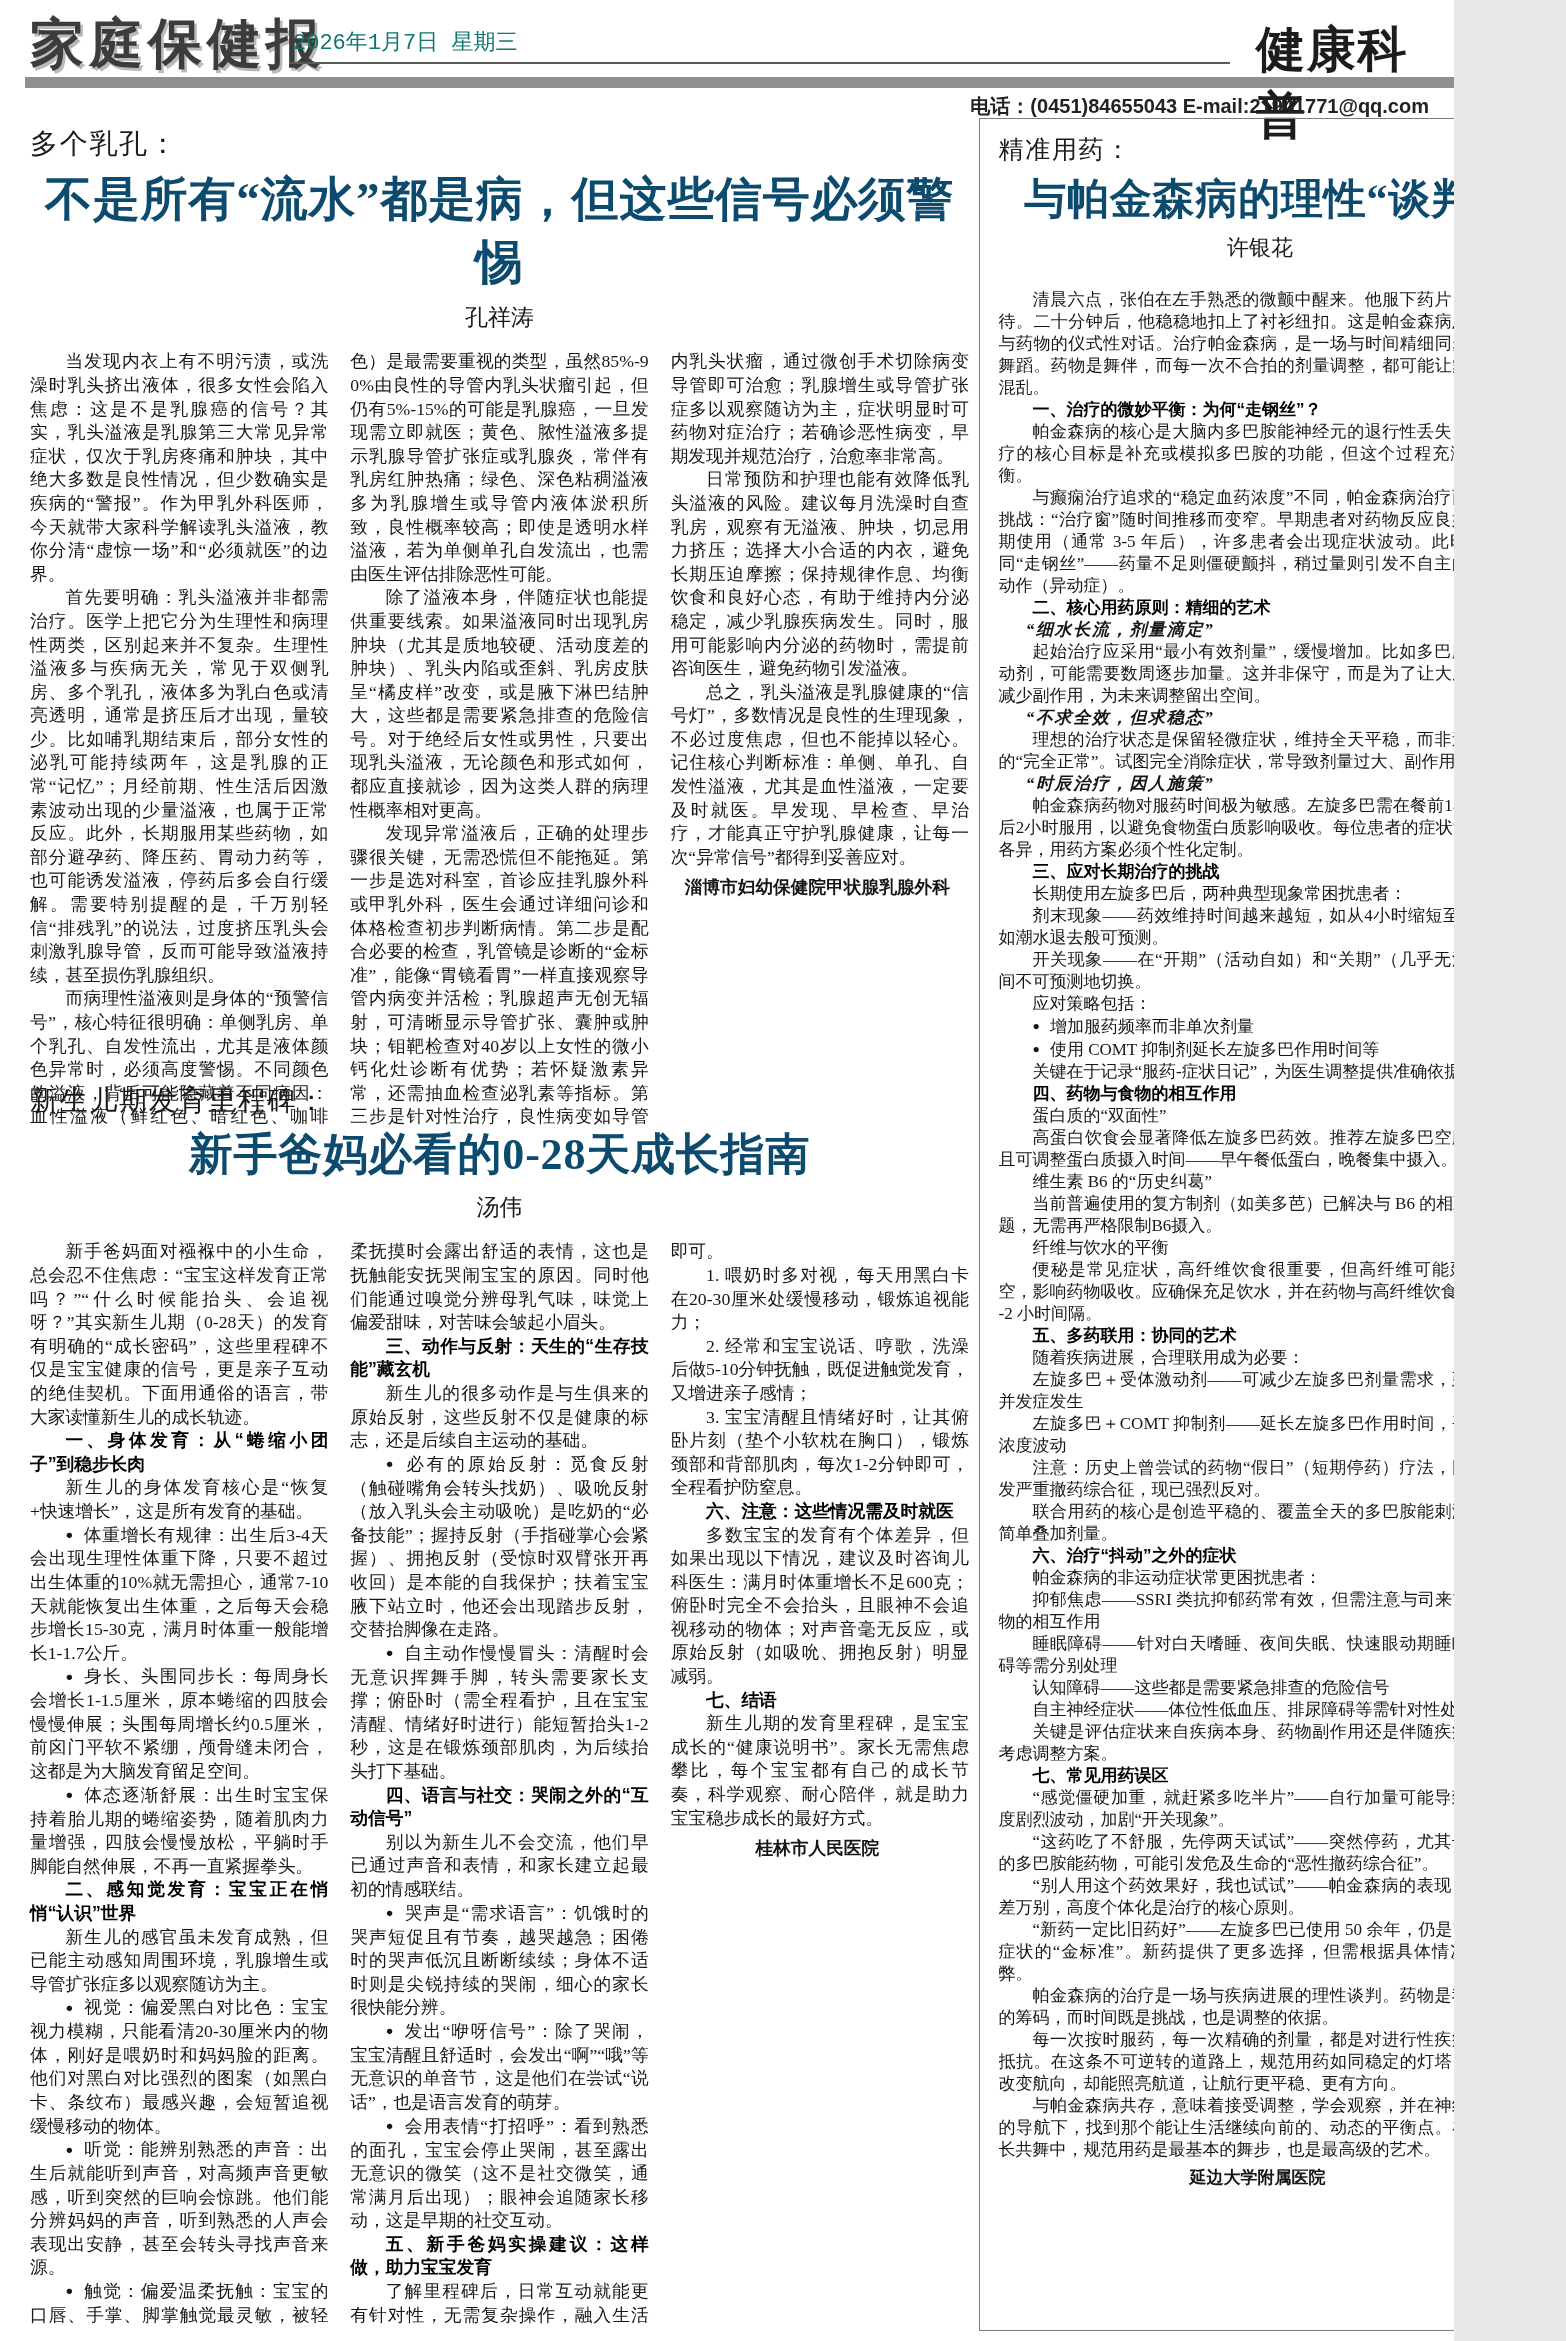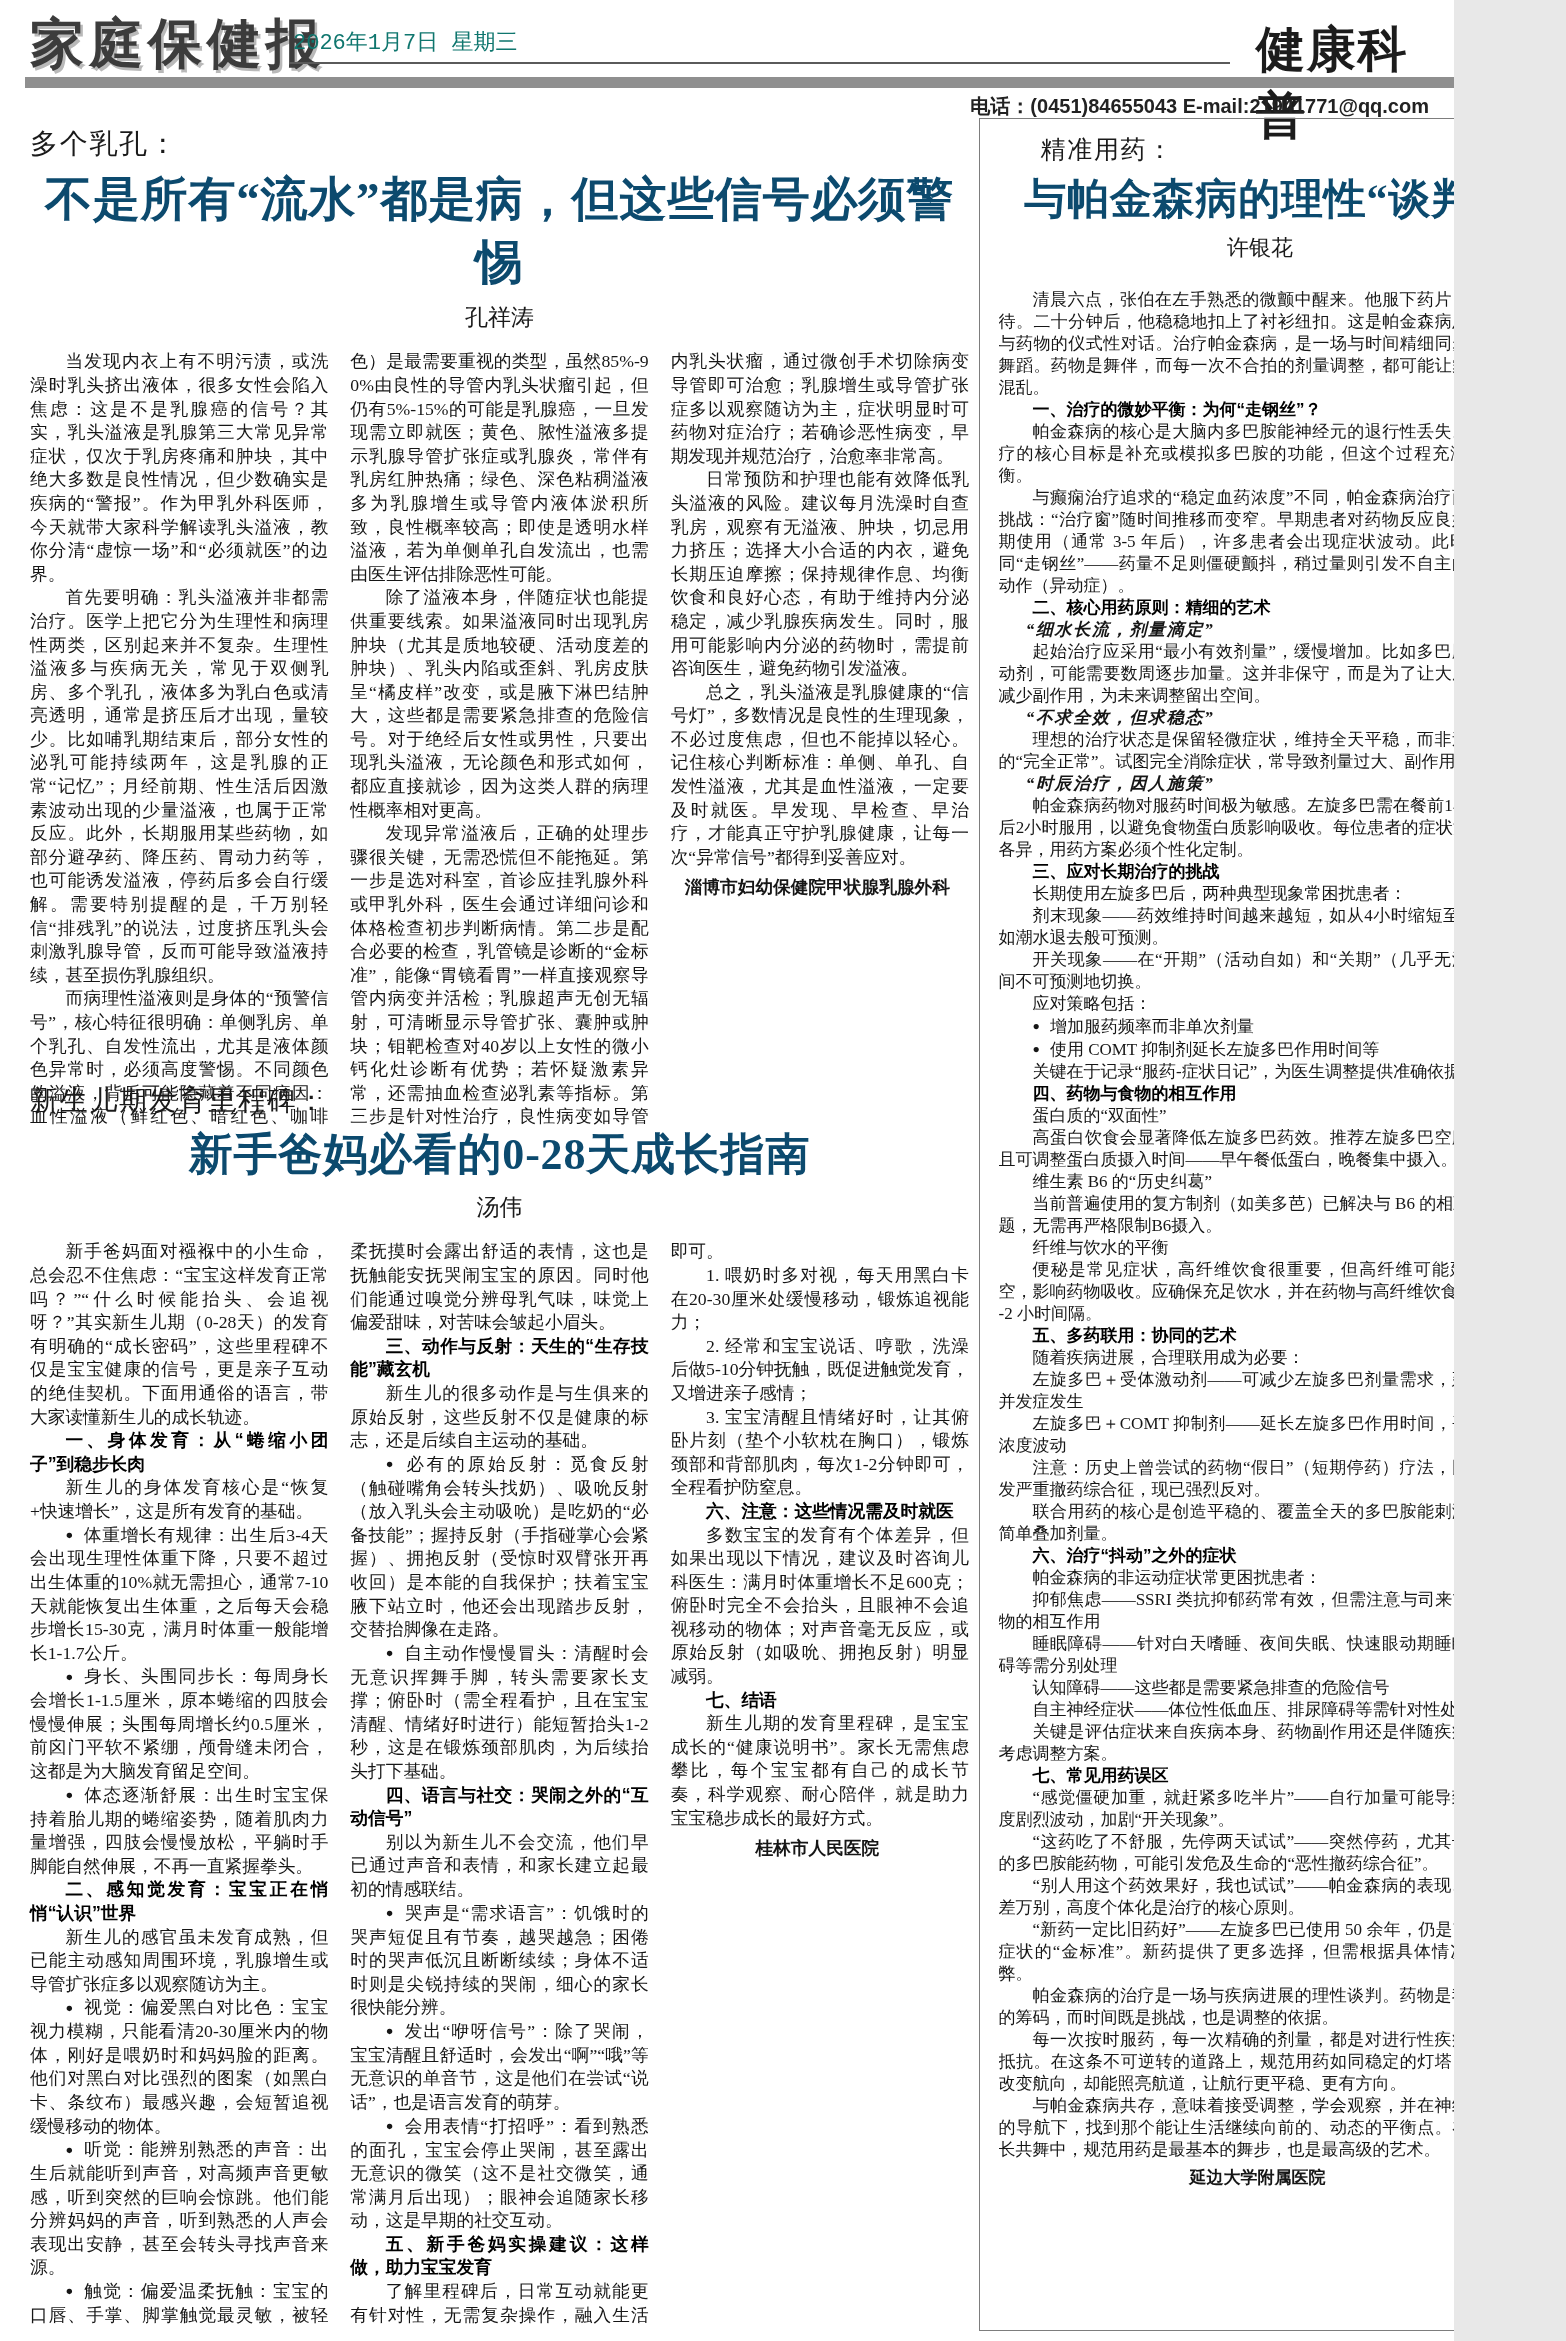--- a/index.html
+++ b/index.html
@@ -46,21 +46,21 @@
   .art1 .cols{height:798px;column-count:3;column-gap:22px;}
 
   
   .art2{left:30px;top:1082px;width:939px;}
   .art2 .title{font-size:44px;}
   .art2 .cols{height:1091px;column-count:3;column-gap:22px;}
 
   
   .art3{left:979px;top:118px;width:562px;height:2213px;border:0.8px solid #7d7d7d;
         box-sizing:border-box;padding:13.5px 18.5px;}
-  .art3 .kicker{font-size:25px;margin-left:42px;}
+  .art3 .kicker{font-size:25px;}
   .art3 .title{font-size:42px;}
   .art3 .author{font-size:22px;margin-top:6.7px;}
   .art3 .cols{height:1952px;overflow:hidden;font-size:17px;line-height:22px;margin-top:26px;}
 </style>
 </head>
 <body>
 
 <div class="page">
 
   <div class="masthead">家庭保健报</div>

